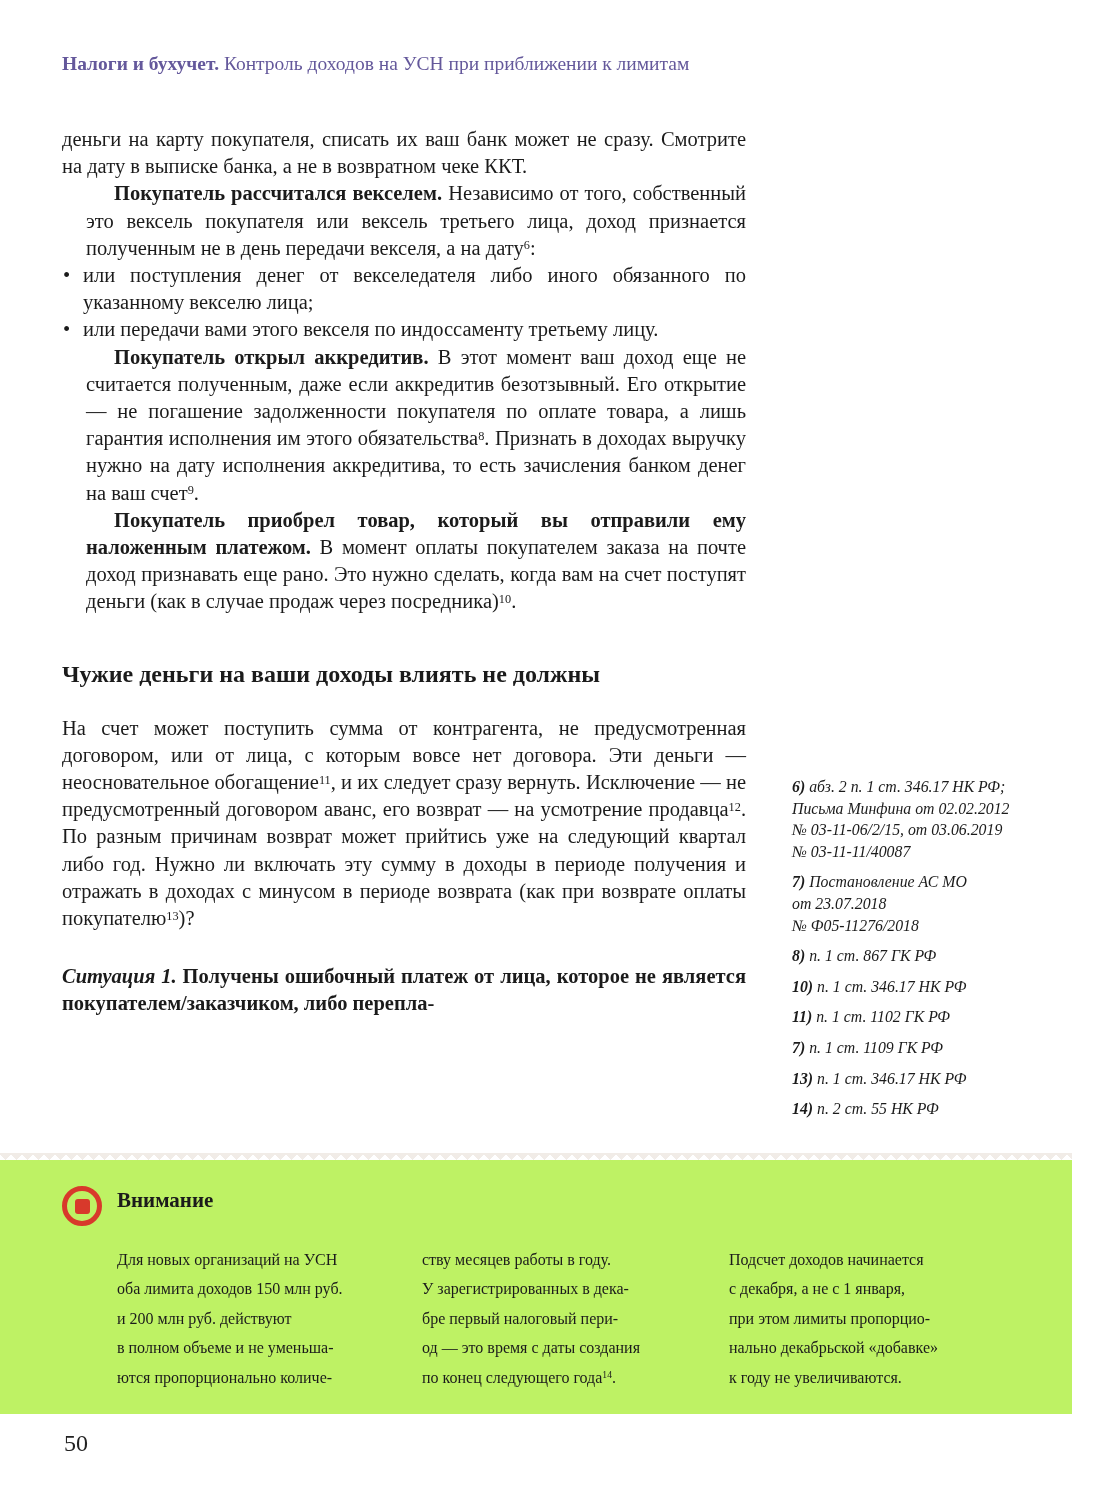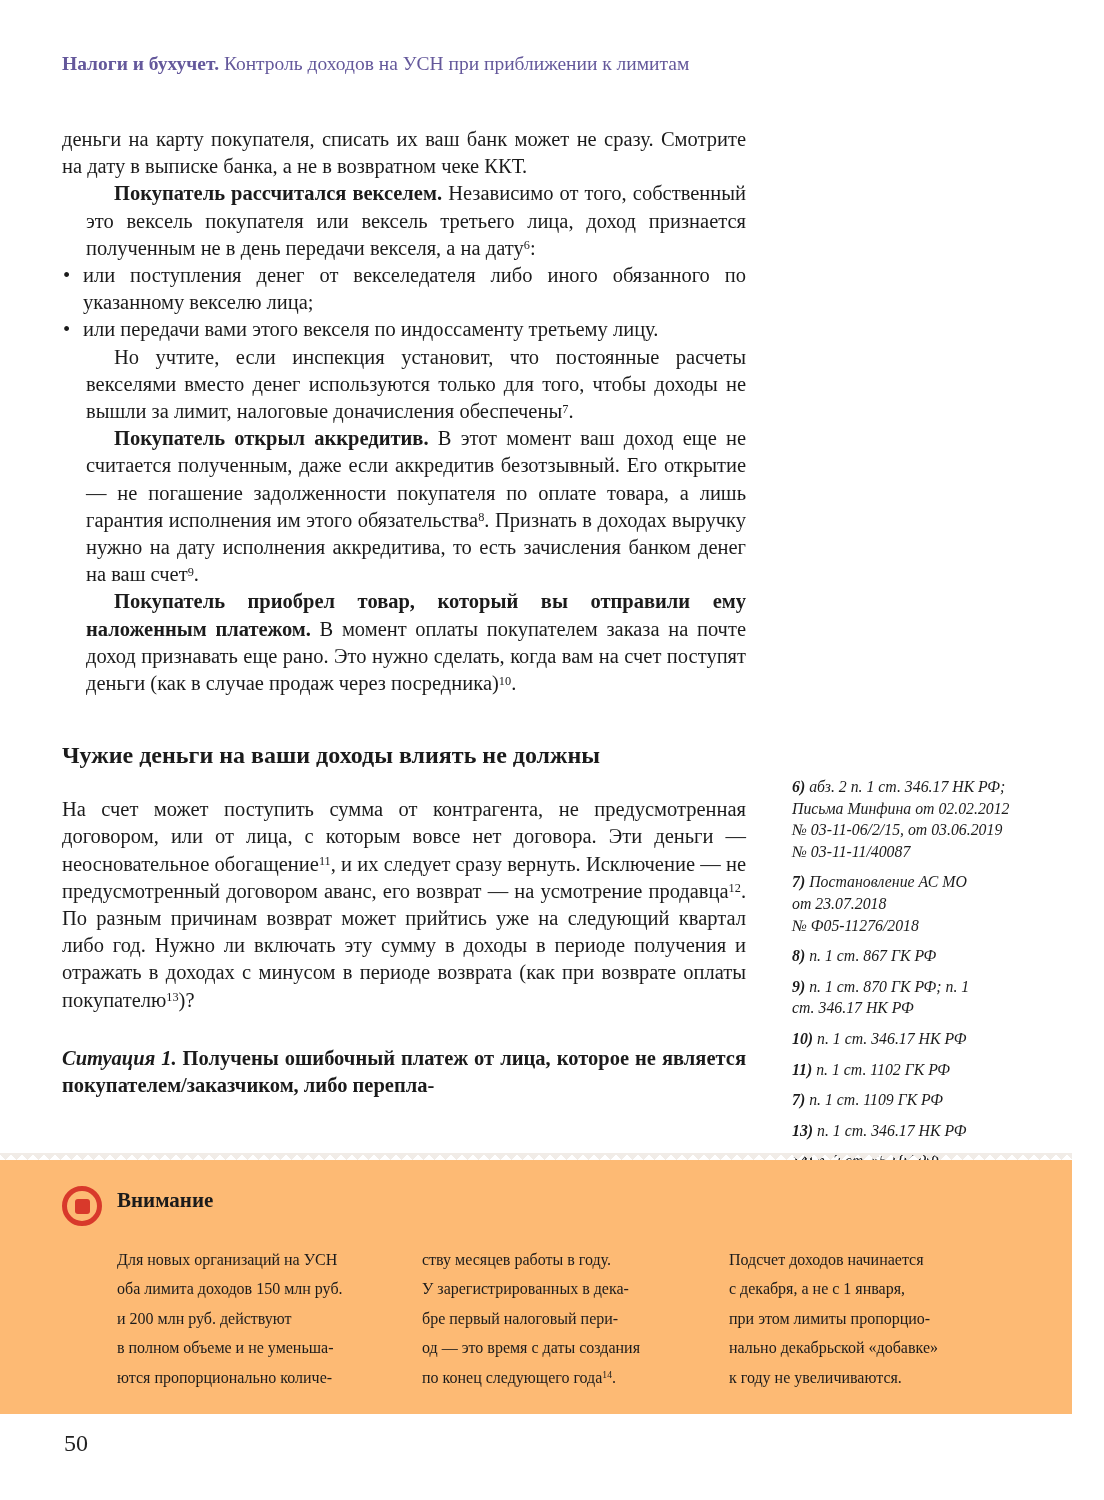--- a/index.html
+++ b/index.html
@@ -39,21 +39,21 @@
   .col-notes{
     position:absolute;left:792px;top:776px;width:236px;
     font-size:15.8px;line-height:21.6px;text-align:left;font-style:italic;
   }
   .fn{margin:0 0 9px 0;}
   .fn-num{font-weight:bold;margin-right:4px;}
   .fn .segs, .fn-text{white-space:pre-line;}
   
   .callout{
     position:absolute;left:0;top:1160px;width:1104px;height:254px;
-    background:#fdba74;
+    background:#bef264;
   }
   .callout::before{
     content:"";position:absolute;left:0;right:0;top:-7px;height:7px;
     background:conic-gradient(from -45deg at 50% 100%, #f1ece7 0 90deg, rgba(0,0,0,0) 90deg) 0 0/11px 7px repeat-x;
   }
   .attn-icon{
     position:absolute;left:62px;top:26px;width:30px;height:30px;
     border:5px solid #d8392b;border-radius:50%;
   }
   .attn-icon .sq{
@@ -86,41 +86,38 @@
   <div class="runhead">
     <span class="brand">Налоги и бухучет.</span>
     <span>Контроль доходов на УСН при приближении к лимитам</span>
   </div>
 
   <div class="col-main">
     <p class="para"><span class="segs"><span>деньги на карту покупателя, списать их ваш банк может не сразу. Смотрите на дату в выписке банка, а не в возвратном чеке ККТ.</span></span></p>
     <p class="para ind"><span class="segs"><span class="b">Покупатель рассчитался векселем. </span><span>Независимо от того, собственный это вексель покупателя или вексель третьего лица, доход признается полученным не в день передачи векселя, а на дату</span><sup>6</sup><span>:</span></span></p>
     <p class="para bullet"><span class="bullet-mark">•</span><span class="segs"><span>или поступления денег от векселедателя либо иного обязанного по указанному векселю лица;</span></span></p>
     <p class="para bullet"><span class="bullet-mark">•</span><span class="segs"><span>или передачи вами этого векселя по индоссаменту третьему лицу.</span></span></p>
-    <p class="para ind"><span class="segs"><span>Но учтите, если инспекция установит, что постоянные расчеты векселями вместо денег используются только для того, чтобы доходы не вышли за лимит, налоговые доначисления обеспечены</span><sup>7</sup><span>.</span></span></p>
     <p class="para ind"><span class="segs"><span class="b">Покупатель открыл аккредитив. </span><span>В этот момент ваш доход еще не считается полученным, даже если аккредитив безотзывный. Его открытие — не погашение задолженности покупателя по оплате товара, а лишь гарантия исполнения им этого обязательства</span><sup>8</sup><span>. Признать в доходах выручку нужно на дату исполнения аккредитива, то есть зачисления банком денег на ваш счет</span><sup>9</sup><span>.</span></span></p>
     <p class="para ind"><span class="segs"><span class="b">Покупатель приобрел товар, который вы отправили ему наложенным платежом. </span><span>В момент оплаты покупателем заказа на почте доход признавать еще рано. Это нужно сделать, когда вам на счет поступят деньги (как в случае продаж через посредника)</span><sup>10</sup><span>.</span></span></p>
 
     <h2>Чужие деньги на ваши доходы влиять не должны</h2>
 
     <p class="para"><span class="segs"><span>На счет может поступить сумма от контрагента, не предусмотренная договором, или от лица, с которым вовсе нет договора. Эти деньги — неосновательное обогащение</span><sup>11</sup><span>, и их следует сразу вернуть. Исключение — не предусмотренный договором аванс, его возврат — на усмотрение продавца</span><sup>12</sup><span>. По разным причинам возврат может прийтись уже на следующий квартал либо год. Нужно ли включать эту сумму в доходы в периоде получения и отражать в доходах с минусом в периоде возврата (как при возврате оплаты покупателю</span><sup>13</sup><span>)?</span></span></p>
     <p class="para situation"><span class="segs"><span class="b i">Ситуация 1.</span><span class="b">  Получены ошибочный платеж от лица, которое не является покупателем/заказчиком, либо перепла-</span></span></p>
   </div>
 
   <aside class="col-notes">
     <p class="fn"><span class="fn-num">6)</span><span class="fn-text">абз. 2 п. 1 ст. 346.17 НК РФ;
 Письма Минфина от 02.02.2012
 № 03-11-06/2/15, от 03.06.2019
 № 03-11-11/40087</span></p>
     <p class="fn"><span class="fn-num">7)</span><span class="fn-text">Постановление АС МО
 от 23.07.2018
 № Ф05-11276/2018</span></p>
     <p class="fn"><span class="fn-num">8)</span><span class="fn-text">п. 1 ст. 867 ГК РФ</span></p>
-    <p class="fn"><span class="fn-num">9)</span><span class="fn-text">п. 1 ст. 870 ГК РФ; п. 1
-ст. 346.17 НК РФ</span></p>
     <p class="fn"><span class="fn-num">10)</span><span class="fn-text">п. 1 ст. 346.17 НК РФ</span></p>
     <p class="fn"><span class="fn-num">11)</span><span class="fn-text">п. 1 ст. 1102 ГК РФ</span></p>
     <p class="fn"><span class="fn-num">7)</span><span class="fn-text">п. 1 ст. 1109 ГК РФ</span></p>
     <p class="fn"><span class="fn-num">13)</span><span class="fn-text">п. 1 ст. 346.17 НК РФ</span></p>
     <p class="fn"><span class="fn-num">14)</span><span class="fn-text">п. 2 ст. 55 НК РФ</span></p>
   </aside>
 
   <section class="callout">
     <span class="attn-icon">
         <span class="sq"></span>

